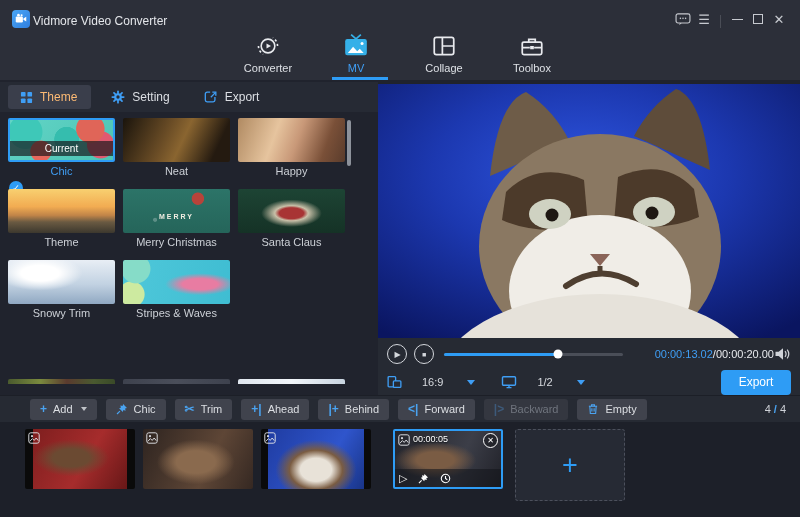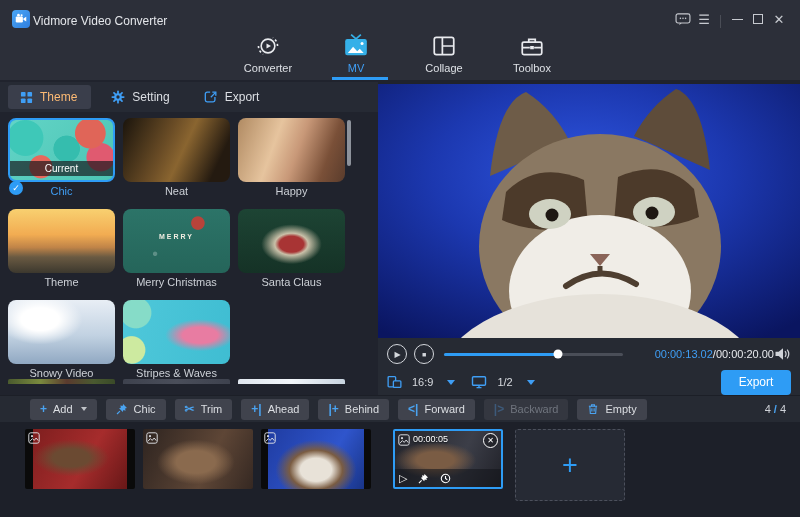--- a/index.html
+++ b/index.html
@@ -25,21 +25,21 @@
   .nav-underline { position:absolute; bottom:0; left:332px; width:56px; height:3px; background:#2e9cf5; }
 
   
   .main { display:flex; height:315px; }
   .sidebar { width:378px; position:relative; background:#20232d; }
   .sb-tabs { height:30px; margin-top:2px; background:#262a34; display:flex; align-items:center; padding-left:8px; gap:6px; }
   .sb-tab { display:flex; align-items:center; gap:7px; height:24px; padding:0 14px; border-radius:3px; font-size:12px; color:#dcdfe4; cursor:default; }
   .sb-tab.active { background:#3a3e4b; color:#fdba74;padding-left:12px; }
   .themegrid { position:absolute; top:38px; left:8px; width:338px; display:grid; grid-template-columns:repeat(3,107px); column-gap:8px; row-gap:10px; }
   .cell { position:relative; width:107px; }
-  .thumb { height:64px; border-radius:8px; position:relative; overflow:hidden; }
+  .thumb { height:44px; border-radius:2px; position:relative; overflow:hidden; }
   .thumb.sel { border:2px solid #2e9cf5; }
   .tlabel { margin-top:3px; height:14px; text-align:center; font-size:11px; color:#ccd0d6; white-space:nowrap; overflow:hidden; }
   .tlabel.sel { color:#3f9ef5; }
   .curband { position:absolute; left:0; right:0; bottom:4px; height:15px; background:rgba(22,22,26,0.68); color:#fff; font-size:10px; display:flex; align-items:center; justify-content:center; }
   .arttext { position:absolute; left:0; right:0; top:24px; text-align:center; color:#f0ede2; font-size:7px; letter-spacing:2px; font-weight:bold; }
   .checkbadge { position:absolute; left:1px; top:63px; width:14px; height:14px; border-radius:50%; background:#2e9cf5; color:#fff; font-size:9px; display:flex; align-items:center; justify-content:center; }
   .sliver-row { position:absolute; top:299px; left:8px; display:flex; gap:8px; }
   .sliver { width:107px; height:5px; border-radius:2px 2px 0 0; }
   .sb-scrollbar { position:absolute; left:347px; top:40px; width:4px; height:46px; border-radius:2px; background:#8d929b; }
 
@@ -52,21 +52,21 @@
   .circbtn { width:20px; height:20px; border:1.4px solid #d4d7dc; border-radius:50%; display:flex; align-items:center; justify-content:center; color:#d4d7dc; flex:0 0 auto; }
   .circbtn + .circbtn { margin-left:7px; }
   .glyph-play { font-size:8px; transform:translateX(0.5px); }
   .glyph-stop { font-size:7px; }
   .slider { position:relative; width:208px; height:3px; background:#4a4e58; border-radius:2px; margin-left:10px; }
   .slider-fill { position:absolute; left:0; top:0; bottom:0; background:#2e9cf5; border-radius:2px; }
   .slider-thumb { position:absolute; top:50%; width:9px; height:9px; background:#fff; border-radius:50%; transform:translate(-50%,-50%); }
   .timetext { margin-left:32px; font-size:11px; white-space:nowrap; color:#e8eaee; }
   .timetext .cur { color:#3f9ef5; }
   .volicon { margin-left:auto; color:#cfd2d8; display:flex; }
-  .ctl-row.r2 { margin-top:2px; gap:10px; }
+  .ctl-row.r2 { margin-top:2px; gap:20px; }
   .bluetool { color:#3f9ef5; display:flex; align-items:center; }
   .ctltext { font-size:11px; color:#d8dbe0; }
   .caret { width:0; height:0; border-left:4px solid transparent; border-right:4px solid transparent; border-top:5px solid #3f9ef5; margin:0 6px 0 4px; }
   .exportbtn { margin-left:auto; width:70px; height:25px; background:#2e9cf5; border-radius:4px; color:#fff; font-size:12px; display:flex; align-items:center; justify-content:center; }
 
   
   .toolbar { height:27px; background:#262a33; border-top:1px solid #1c1f27; display:flex; align-items:center; padding:0 14px 0 30px; gap:9px; }
   .tbtn { height:21px; background:#40434d; border-radius:3px; display:flex; align-items:center; gap:6px; padding:0 10px; font-size:11px; color:#dcdfe3; cursor:default; }
   .tbtn .tico { color:#4aa3f0; font-size:12px; font-weight:bold; line-height:1; display:flex; align-items:center; }
   .tbtn.disabled { background:#343740; color:#70757e; }
@@ -237,21 +237,21 @@
             <div class="arttext">MERRY</div>
           </div>
           <div class="tlabel">Merry Christmas</div>
         </div>
         <div class="cell">
           <div class="thumb" style="background:radial-gradient(ellipse at 50% 55%, #a83434 0 16%, #c8c0a8 22%, rgba(0,0,0,0) 40%), linear-gradient(180deg, #1d4434 0%, #153226 100%)"></div>
           <div class="tlabel">Santa Claus</div>
         </div>
         <div class="cell">
           <div class="thumb" style="background:radial-gradient(ellipse at 30% 30%, #ffffff 0 18%, rgba(255,255,255,0) 40%), linear-gradient(180deg, #e8eef5, #c2d2e2 55%, #90a8c2)"></div>
-          <div class="tlabel">Snowy Video</div>
+          <div class="tlabel">Snowy Trim</div>
         </div>
         <div class="cell">
           <div class="thumb" style="background:radial-gradient(ellipse at 72% 55%, #e87ca2 0 16%, rgba(0,0,0,0) 32%), radial-gradient(circle at 12% 20%, #86dcc8 0 14%, rgba(0,0,0,0) 15%), radial-gradient(circle at 8% 78%, #cdeaa0 0 12%, rgba(0,0,0,0) 13%), linear-gradient(100deg, #4fc8da, #3fbdd2)"></div>
           <div class="tlabel">Stripes &amp; Waves</div>
         </div>
       </div>
 
       <div class="sliver-row">
         <div class="sliver" style="background:linear-gradient(90deg,#4a5a2e,#7a8a3e 30%,#5a3a2e 55%,#4a5a30 80%,#3a4a28)"></div>
         <div class="sliver" style="background:linear-gradient(90deg,#3e424e,#4a4e5a 50%,#3e424e)"></div>

